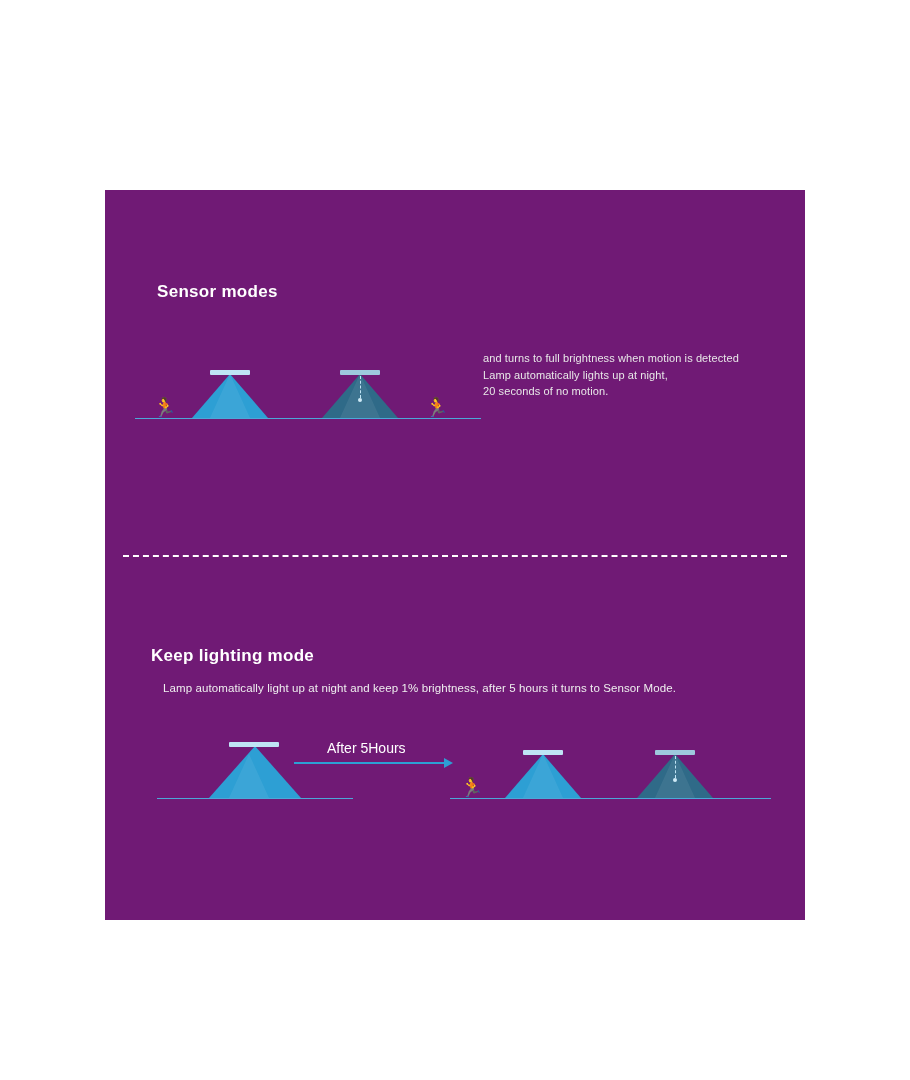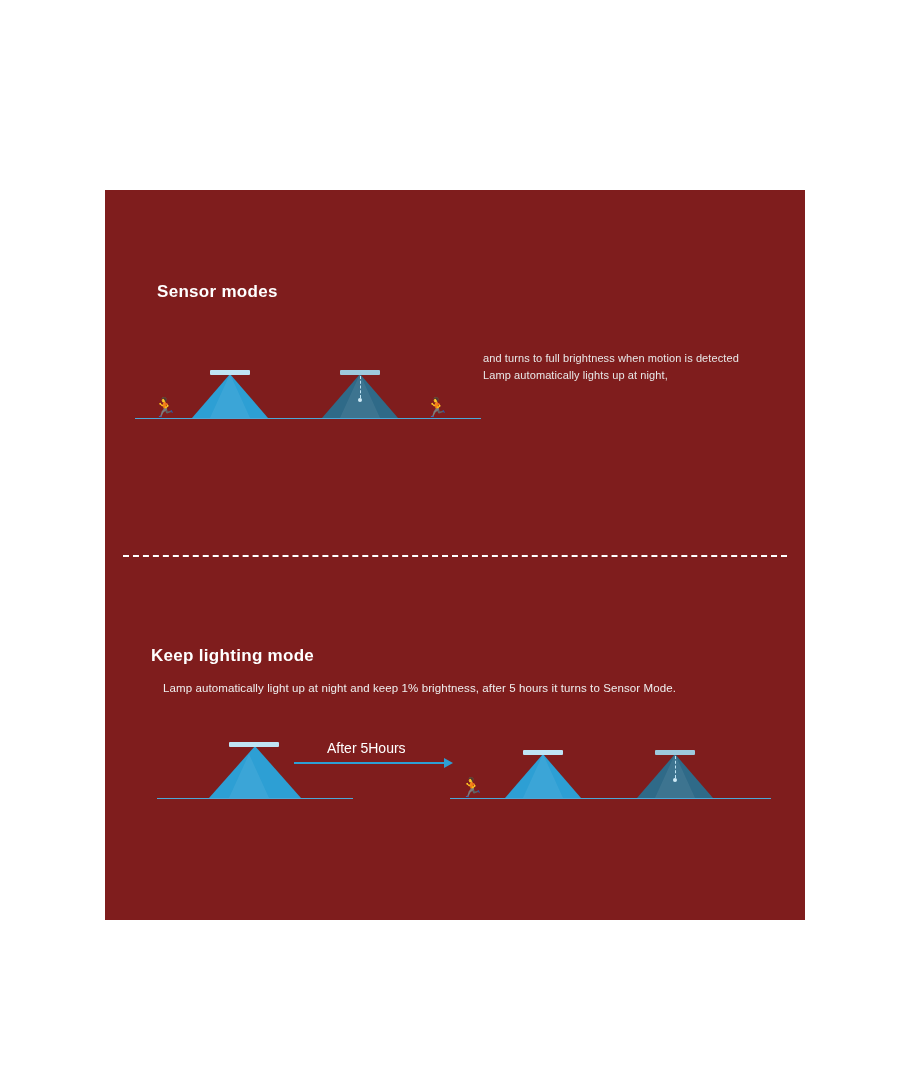--- a/index.html
+++ b/index.html
@@ -18,21 +18,21 @@
     width: 910px;
     height: 1080px;
     background: #ffffff;
   }
   .panel {
     position: absolute;
     left: 105px;
     top: 190px;
     width: 700px;
     height: 730px;
-    background: #7f1d1d;
+    background: #701a75;
     overflow: hidden;
   }
 
   
   .sec1-title {
     position: absolute;
     left: 52px;
     top: 92px;
     color: #ffffff;
     font-size: 17px;
@@ -178,20 +178,21 @@
 <body>
 
 <div class="page">
   <div class="panel">
 
     <div class="sec1-title">Sensor modes</div>
 
     <div class="sec1-text">
       <div>and turns to full brightness when motion is detected</div>
       <div>Lamp automatically lights up at night,</div>
+      <div>20 seconds of no motion.</div>
     </div>
 
     <div class="scene" style="left:30px; top:170px; width:230px; height:70px;">
       <div class="ground" style="left:0px; top:58px; width:226px;"></div>
       <div class="beam beam-bright" style="left:57px; top:14px;"></div>
       <div class="wedge" style="left:75px; top:14px;"></div>
       <div class="lamp" style="left:75px; top:10px; width:40px;"></div>
       <div class="person" style="left:18px; top:38px;">🏃</div>
     </div>
 

